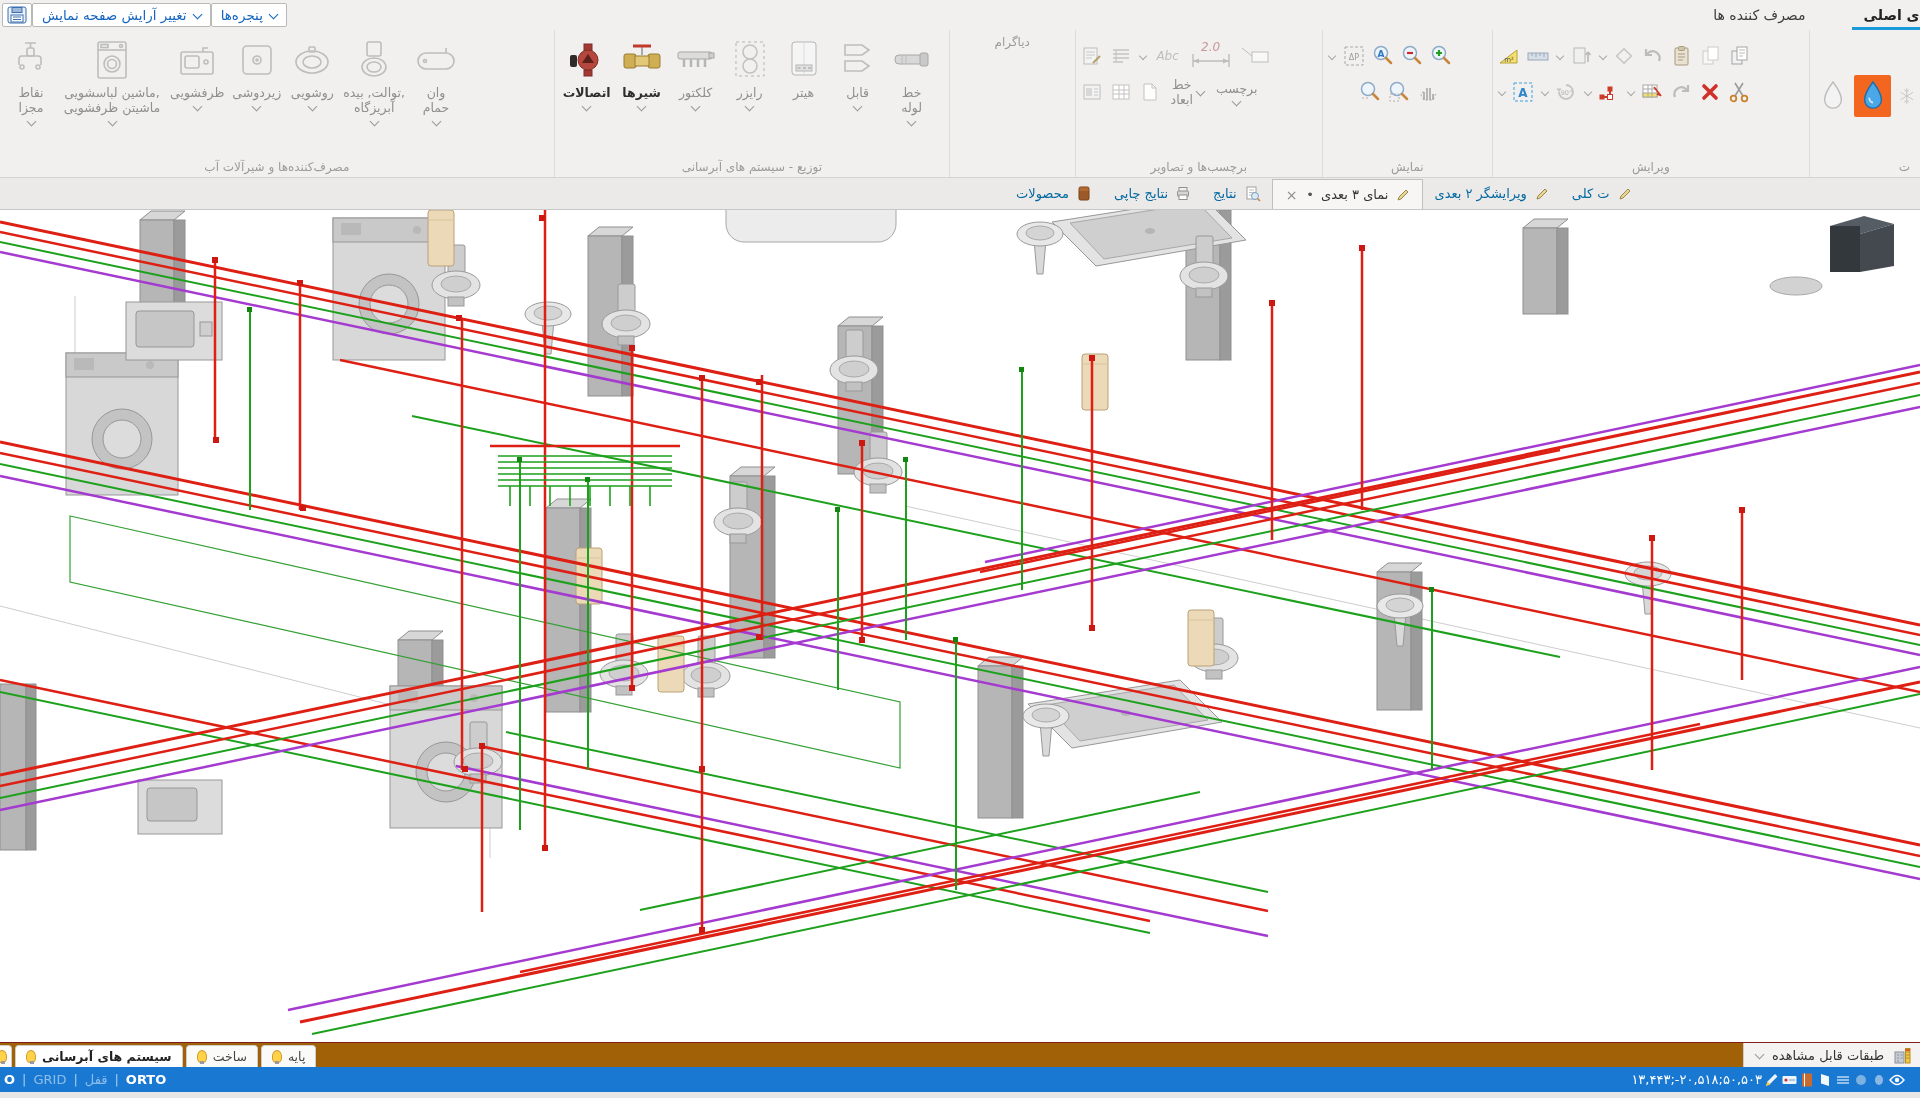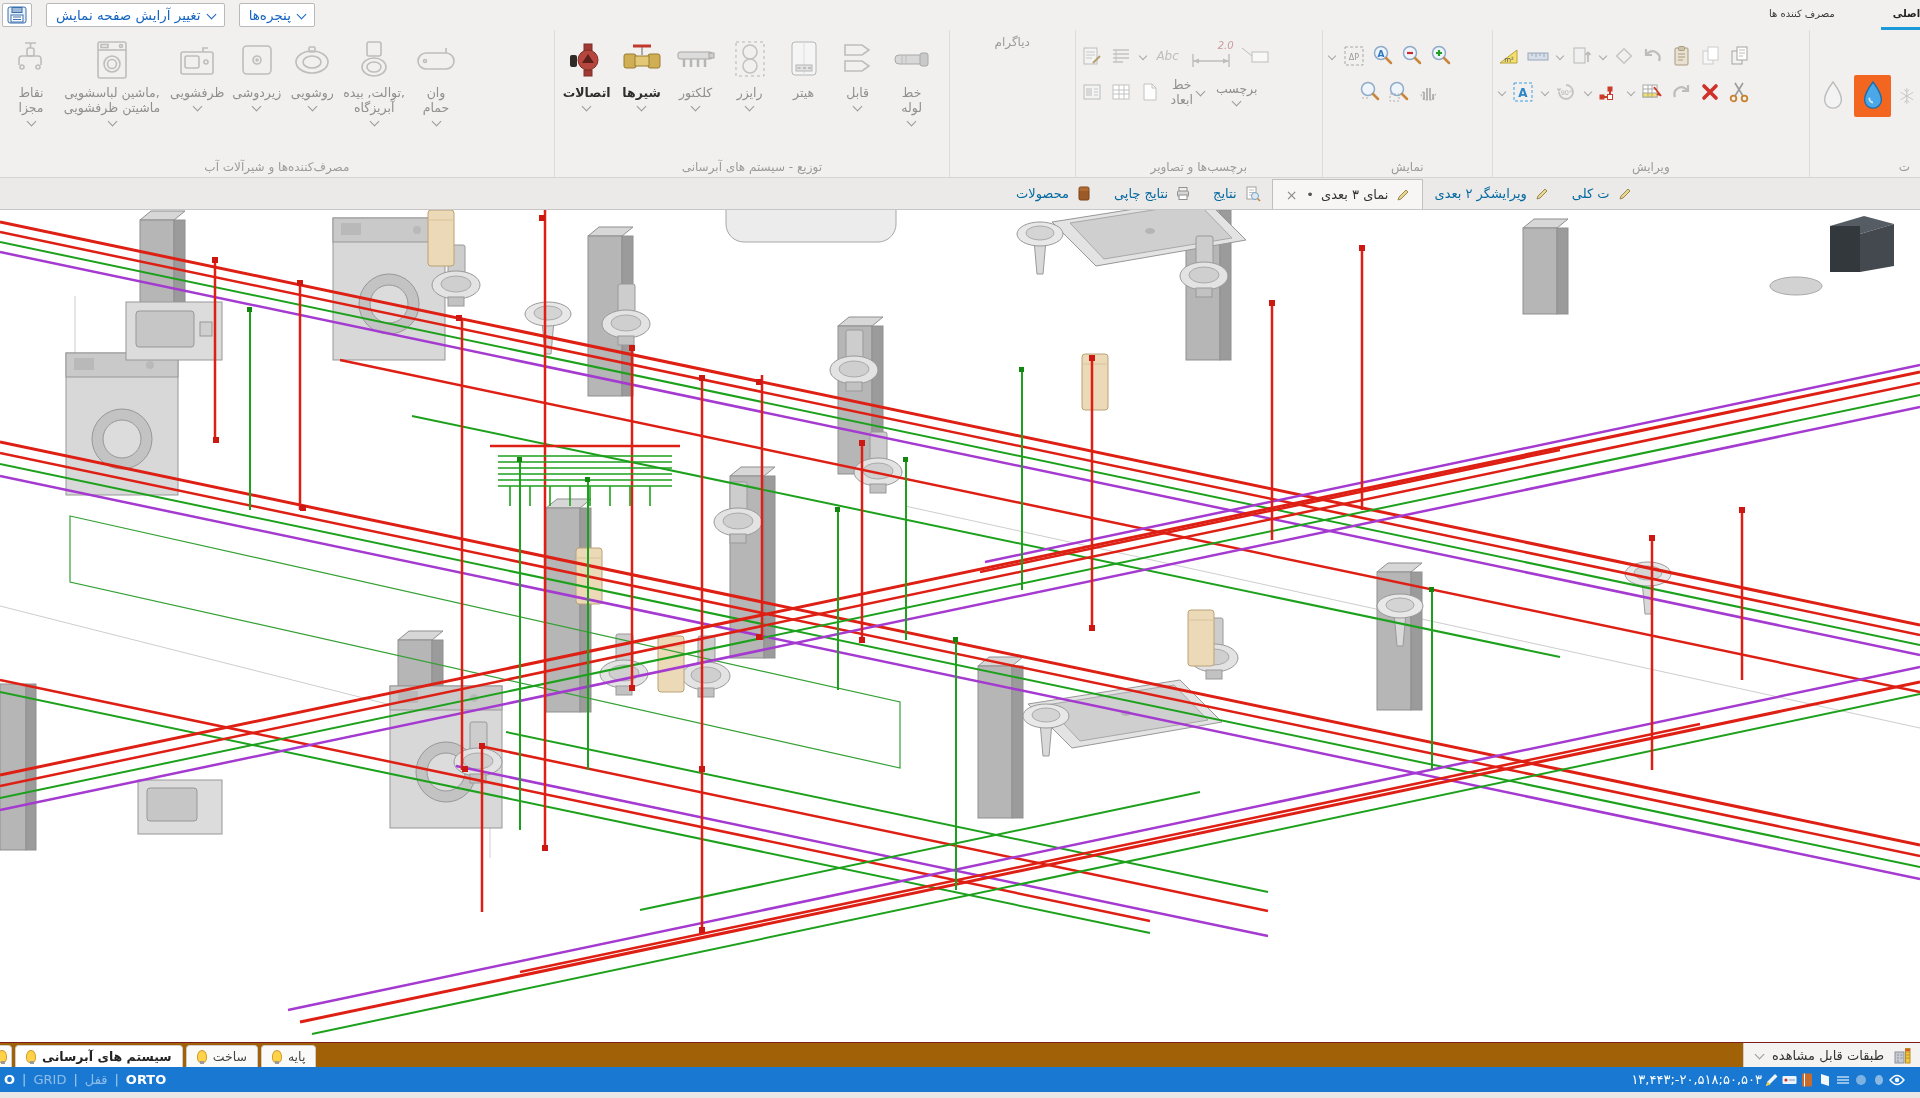--- a/index.html
+++ b/index.html
@@ -1,44 +1,44 @@
 <!DOCTYPE html>
 <html lang="fa" style="--statusbar-bg: #1878d2; --accent: #1a9ad9; --pipe-red: #de1f14; --pipe-green: #1da11d; --pipe-purple: #a43ad0; --active-tool-bg: #f2661f; --bulb-yellow: #ffd24a;"><head>
 <meta charset="utf-8">
 <style>
 *{margin:0;padding:0;box-sizing:border-box}
 html,body{width:1920px;height:1098px;overflow:hidden;font-family:"DejaVu Sans",sans-serif;background:#f1f0ef}
 .app{position:relative;width:1920px;height:1098px;direction:rtl}
 
 
 .titlebar{position:absolute;top:0;left:0;right:0;height:30px;background:#f1f0ef;overflow:hidden}
-.qa{position:absolute;left:2px;top:3px;display:flex;gap:14px;direction:ltr;align-items:center}
+.qa{position:absolute;left:2px;top:3px;display:flex;gap:0;direction:ltr;align-items:center}
 .qbtn{height:24px;border:1px solid #b9b9b9;background:#fff;color:#1565c0;font-size:13.5px;padding:0 9px;display:flex;align-items:center;gap:7px;border-radius:2px;cursor:default;white-space:nowrap}
 .savebtn{width:30px;height:24px;border:1px solid #b9b9b9;background:#fff;display:flex;align-items:center;justify-content:center;border-radius:2px}
 .rtabs{position:absolute;right:-62px;top:0;height:30px;display:flex;direction:rtl;align-items:stretch;gap:26px}
-.rtab{padding:8px 16px;font-size:10px;color:#3c3c3c;display:flex;position:relative;white-space:nowrap}
+.rtab{padding:8px 16px;font-size:14px;color:#3c3c3c;display:flex;align-items:center;position:relative;white-space:nowrap}
 .rtab.active{font-weight:bold;color:#222}
 .rtab.active::after{content:"";position:absolute;left:4px;right:4px;bottom:0;height:3px;background:var(--accent,#1a9ad9)}
 
 
 .ribbon{position:absolute;top:30px;left:0;right:0;height:148px;background:#f1f0ef;border-bottom:1px solid #d6d4d2;display:flex;direction:ltr;overflow:hidden}
 .rgroup{display:flex;flex-direction:column;border-right:1px solid #dedcda;padding:3px 4px 0}
 .rcap{height:19px;line-height:19px;text-align:center;font-size:12px;color:#9b9b9b;white-space:nowrap;overflow:hidden}
 .ritems{flex:1;display:flex;align-items:flex-start;direction:ltr}
 .ritem{display:flex;flex-direction:column;align-items:center;padding:2px 4px;min-width:54px;cursor:default}
 .ricon{height:50px;display:flex;align-items:center;justify-content:center}
 .rlabel{font-size:12.5px;line-height:15px;color:#8f8f8f;text-align:center;white-space:pre-line}
 .rlabel.dark{color:#2e2e2e;font-weight:bold}
 .chev{width:7px;height:7px;border-left:1.6px solid #9a9a9a;border-bottom:1.6px solid #9a9a9a;transform:rotate(-45deg);margin-top:3px;flex:none}
 .igrid{display:flex;flex-direction:column;justify-content:flex-start;gap:10px;padding-top:10px}
 .irow{display:flex;align-items:center;gap:4px;height:26px}
 .sicon{width:25px;height:25px;display:flex;align-items:center;justify-content:center;position:relative}
 .schev{width:6px;height:6px;border-left:1.4px solid #a8a8a8;border-bottom:1.4px solid #a8a8a8;transform:rotate(-45deg);margin:0 2px;flex:none}
 .dimwrap{position:relative;width:46px;height:25px}
-.dimtext{position:absolute;top:-4px;left:0;right:0;text-align:right;font-size:10px;color:#c89a9a;font-style:italic}
+.dimtext{position:absolute;top:-4px;left:0;right:0;text-align:center;font-size:12px;color:#c89a9a;font-style:italic}
 .abc{font-size:12px;color:#bdbdbd;font-style:italic}
 .dropbox{width:38px;height:42px;background:var(--active-tool-bg,#f2661f);border-radius:2px;display:flex;align-items:center;justify-content:center}
 .labelcol{display:flex;flex-direction:column;align-items:center;justify-content:flex-end;height:76px;padding:0 4px}
 
 
 .viewtabs{position:absolute;top:178px;left:0;right:0;height:32px;background:#eceae8;border-bottom:1px solid #c9c7c5;display:flex;direction:ltr;align-items:flex-end;padding-left:1005px}
 .vtab{height:27px;display:flex;align-items:center;gap:7px;padding:0 11px;font-size:13px;color:#0369a1;margin-bottom:2px;white-space:nowrap;cursor:default}
 .vtab.active{background:#f7f6f5;border:1px solid #c2c0be;border-bottom:none;height:30px;margin-bottom:0;color:#333}
 .vclose{color:#8a8a8a;font-size:14px;line-height:1;padding:0 2px}
 .vbullet{color:#555;font-size:13px}

